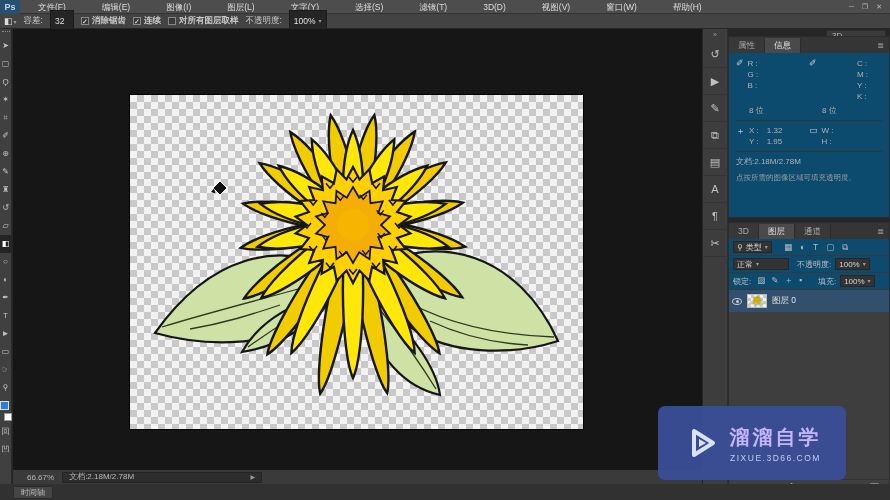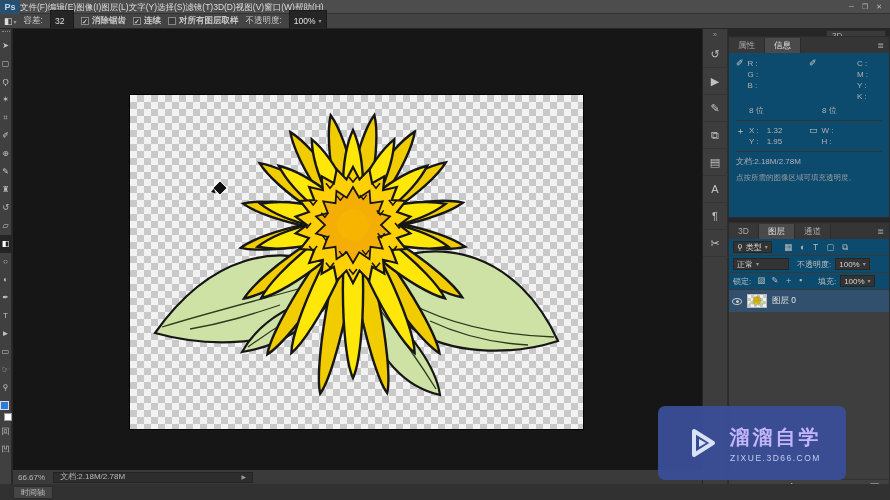--- a/index.html
+++ b/index.html
@@ -3,21 +3,21 @@
 <meta charset="utf-8">
 <style>
   * { margin:0; padding:0; box-sizing:border-box; }
   html,body { width:890px; height:500px; overflow:hidden; }
   body { position:relative; background:#262626; font-family:"Liberation Sans","DejaVu Sans",sans-serif; color:#c8c8c8; }
 
   
   .menubar { position:absolute; left:0; top:0; width:890px; height:14px; background:#4d4d4d; display:flex; align-items:center; font-size:8.5px; color:#dcdcdc; border-bottom:1px solid #333; }
   .ps-logo { width:20px; height:14px; background:#26506e; color:#bcd8f2; font-weight:bold; font-size:9px; text-align:center; line-height:14px; flex:0 0 auto; }
   .menus { display:flex; }
-  .menu-item { padding:0 0; line-height:14px; white-space:nowrap;text-align:center; }
+  .menu-item { padding:0 18px; line-height:14px; white-space:nowrap;text-align:center; }
   .win-controls { margin-left:auto; display:flex; gap:8px; padding-right:8px; font-size:7px; color:#bbb; }
 
   
   .optionsbar { position:absolute; left:0; top:14px; width:890px; height:15px; background:#434343; border-bottom:1px solid #262626; display:flex; align-items:center; gap:7px; padding-left:4px; font-size:8.5px; color:#c9c9c9; }
   .tool-ico { display:flex; align-items:center; gap:1px; color:#ddd; font-size:9px; }
   .caret { font-size:6px; color:#999; }
   .opt-field { background:#252525; border:1px solid #1b1b1b; height:23px; line-height:10px; padding:0 4px; min-width:24px; color:#e0e0e0; display:flex; align-items:center; gap:3px; }
   .chk { display:flex; align-items:center; gap:3px;font-weight:bold; }
   .chk .box { width:8px; height:8px; background:#393939; border:1px solid #888; font-size:7px; line-height:8px; text-align:center; color:#eee; }
 
@@ -80,21 +80,21 @@
   .layer-list { flex:1; background:#3e3e3e; }
   .layer-row { height:22px; display:flex; align-items:center; gap:5px; padding:0 3px; }
   .layer-row.selected { background:#31506e; }
   .eye { width:10px; height:7px; border:1px solid #ccc; border-radius:50%; position:relative; flex:0 0 auto; }
   .eye::after { content:""; position:absolute; left:3px; top:1px; width:3px; height:3px; background:#ccc; border-radius:50%; }
   .thumb { width:20px; height:14px; border:1px solid #bbb; background-size:6px 6px; overflow:hidden; flex:0 0 auto; }
   .layer-name { font-size:8.5px; color:#e2e2e2; }
   .layers-bottom { height:14px; border-top:1px solid #333; display:flex; align-items:center; justify-content:flex-end; gap:5px; padding-right:5px; background:#404040; }
 
   
-  .statusbar { position:absolute; left:13px; top:470px; width:689px; height:14px; background:#3a3a3a; display:flex; align-items:center; gap:8px; padding-left:5px; font-size:8px; color:#b8b8b8; }
+  .statusbar { position:absolute; left:13px; top:470px; width:689px; height:14px; background:#3a3a3a; display:flex; align-items:center; gap:8px; padding-left:14px; font-size:8px; color:#b8b8b8; }
   .doc-box { background:#2d2d2d; border:1px solid #242424; padding:0 6px; height:11px; line-height:10px; display:flex; gap:24px; align-items:center; min-width:200px; }
   .doc-box .arr { font-size:6px; color:#999; margin-left:auto; }
   .timeline { position:absolute; left:0; top:484px; width:890px; height:16px; background:#313131; }
   .timeline-tab { position:absolute; left:13px; top:2px; height:13px; background:#454545; border:1px solid #2b2b2b; padding:0 7px; font-size:8px; line-height:12px; color:#bdbdbd; }
 
   
   .wm-bottom { position:absolute; left:658px; top:406px; width:188px; height:74px; background:rgba(58,78,152,0.95); border-radius:7px; display:flex; align-items:center; justify-content:center; gap:11px; z-index:50; }
   .wm-text { display:flex; flex-direction:column; align-items:center; }
   .wm-title { font-size:20px; font-weight:bold; color:#c4b5fd; letter-spacing:3px; }
   .wm-url { font-size:8.5px; color:#c2cdec; letter-spacing:1.5px; margin-top:2px; }

